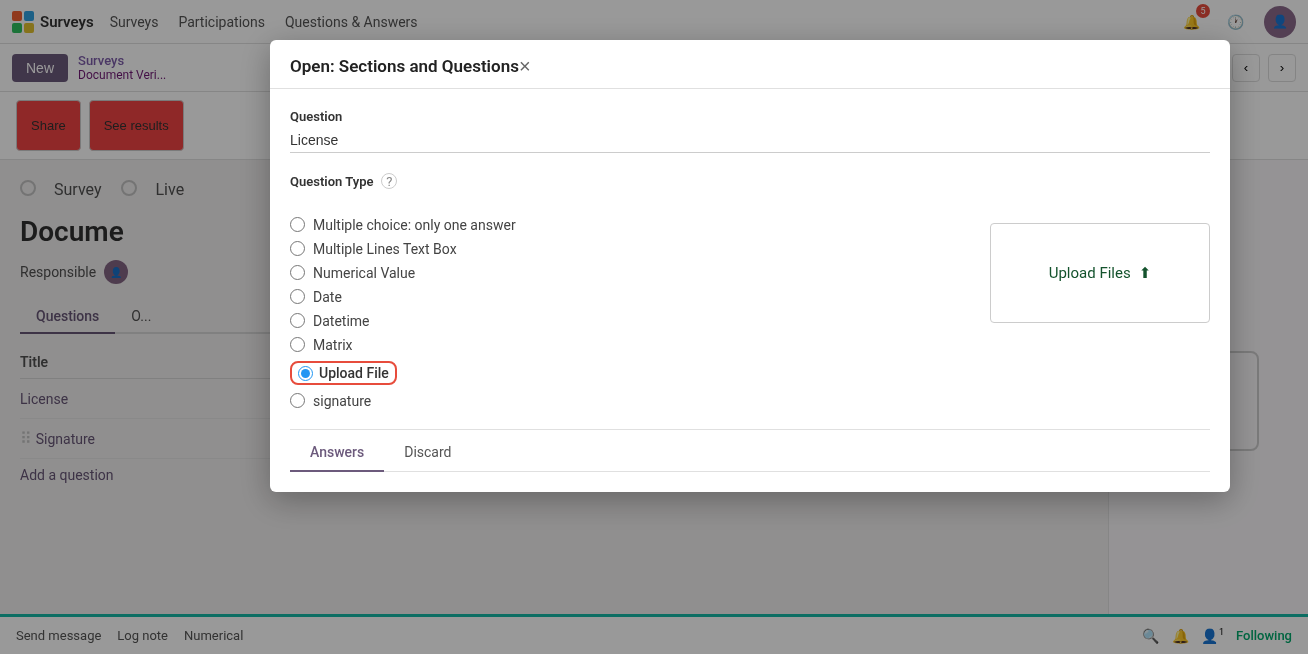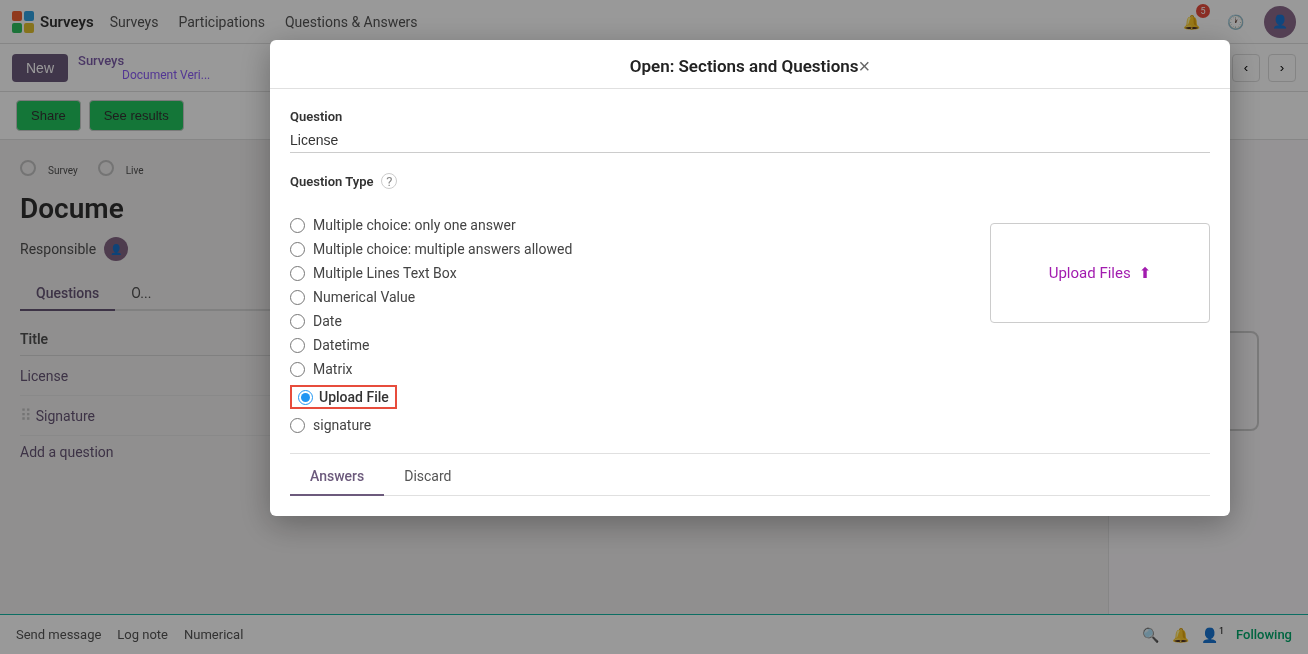--- a/index.html
+++ b/index.html
@@ -20,86 +20,86 @@
     .nav-right { margin-left: auto; display: flex; align-items: center; gap: 12px; }
     .nav-icon-btn { width: 32px; height: 32px; border-radius: 50%; display: flex; align-items: center; justify-content: center; cursor: pointer; position: relative; }
     .notification-badge { position: absolute; top: -2px; right: -2px; background: #e74c3c; color: #fff; font-size: 9px; border-radius: 50%; width: 14px; height: 14px; display: flex; align-items: center; justify-content: center; }
     .avatar { width: 32px; height: 32px; border-radius: 50%; background: #8a6a8a; display: flex; align-items: center; justify-content: center; color: #fff; font-size: 13px; }
 
     
     .second-bar { display: flex; align-items: center; background: #fff; height: 48px; padding: 0 12px; border-bottom: 1px solid #e0e0e0; gap: 10px; }
     .new-btn { background: #6c5a7c; color: #fff; border: none; padding: 6px 14px; border-radius: 4px; font-size: 14px; cursor: pointer; font-weight: 500; }
     .breadcrumb-area { display: flex; flex-direction: column; }
     .breadcrumb-top { color: #7c5ca8; font-size: 13px; font-weight: 500; cursor: pointer; }
-    .breadcrumb-bottom { color: #8b5cf6; font-size: 12px; margin-left: 44px; }
+    .breadcrumb-bottom { color: #701a75; font-size: 12px; }
     .second-bar-right { margin-left: auto; display: flex; align-items: center; gap: 8px; color: #555; font-size: 14px; }
     .pagination-info { font-size: 14px; color: #555; }
     .page-btn { width: 28px; height: 28px; border: 1px solid #ddd; background: #fff; border-radius: 4px; cursor: pointer; display: flex; align-items: center; justify-content: center; }
     .content-area { flex: 1; padding: 20px; overflow: hidden; }
 
     
     .action-bar { background: #fff; border-bottom: 1px solid #e0e0e0; padding: 8px 16px; display: flex; gap: 8px; align-items: center; }
-    .action-btn { background: #22c55e; border: 1px solid #ccc; padding: 7px 14px; border-radius: 4px; font-size: 13px; cursor: pointer; color: #333; }
+    .action-btn { background: #ef4444; border: 1px solid #ccc; padding: 17px 14px; border-radius: 4px; font-size: 13px; cursor: pointer; color: #333; }
 
     
     .survey-title { font-size: 28px; font-weight: 600; color: #333; margin-bottom: 12px; }
     .mode-row { display: flex; gap: 20px; margin-bottom: 16px; align-items: center; }
-    .mode-option { display: flex; align-items: flex-end; gap: 12px; font-size: 10px; color: #555; }
+    .mode-option { display: flex; align-items: flex-start; gap: 18px; font-size: 16px; color: #555; }
     .radio-dot { width: 16px; height: 16px; border-radius: 50%; border: 2px solid #ccc; display: inline-flex; align-items: center; justify-content: center; }
 
     
     .responsible-row { display: flex; align-items: center; gap: 8px; margin-bottom: 16px; font-size: 14px; color: #555; }
     .resp-avatar { width: 24px; height: 24px; border-radius: 50%; background: #8a6a8a; display: flex; align-items: center; justify-content: center; color: #fff; font-size: 10px; }
 
     
     .tabs-row { display: flex; border-bottom: 2px solid #e0e0e0; margin-bottom: 12px; }
     .tab { padding: 8px 16px; font-size: 14px; cursor: pointer; border-bottom: 2px solid transparent; margin-bottom: -2px; color: #555; }
     .tab.active { color: #6c5a7c; border-bottom-color: #6c5a7c; font-weight: 500; }
 
     
     .table-header { display: flex; padding: 8px 0; border-bottom: 1px solid #e0e0e0; font-weight: 600; font-size: 13px; color: #333; }
     .table-row { display: flex; padding: 8px 0; border-bottom: 1px solid #f0f0f0; align-items: center; }
     .col-title { flex: 1; font-size: 14px; color: #555; }
     .col-actions { display: flex; gap: 8px; }
     .table-link { color: #6c5a7c; font-size: 14px; cursor: pointer; }
     .add-question-link { color: #6c5a7c; font-size: 14px; cursor: pointer; margin-top: 8px; }
 
     
-    .bottom-bar { position: absolute; bottom: 0; left: 0; right: 0; height: 40px; background: #fff; border-top: 1px solid #14b8a6; display: flex; align-items: center; padding: 0 16px; gap: 24px; justify-content: space-between; }
+    .bottom-bar { position: absolute; bottom: 0; left: 0; right: 0; height: 40px; background: #fff; border-top: 3px solid #14b8a6; display: flex; align-items: center; padding: 0 16px; gap: 24px; justify-content: space-between; }
     .bottom-left { display: flex; gap: 16px; }
     .bottom-action { color: #555; font-size: 13px; cursor: pointer; }
     .bottom-right { display: flex; align-items: center; gap: 12px; }
     .following-btn { color: #00a86b; font-size: 13px; font-weight: 500; cursor: pointer; }
 
     
     .right-panel { width: 200px; background: #f8f6f8; border-left: 1px solid #e0e0e0; display: flex; align-items: center; justify-content: center; }
     .camera-placeholder { width: 100px; height: 100px; border: 2px solid #ccc; border-radius: 8px; display: flex; align-items: center; justify-content: center; color: #aaa; font-size: 40px; }
 
     
     .overlay { position: fixed; top: 0; left: 0; width: 100%; height: 100%; background: rgba(0,0,0,0.4); z-index: 100; }
 
     
     .modal { position: fixed; top: 40px; left: 50%; transform: translateX(-40%); width: 960px; max-height: 580px; background: #fff; border-radius: 6px; box-shadow: 0 8px 32px rgba(0,0,0,0.3); z-index: 200; display: flex; flex-direction: column; }
-    .modal-header { display: flex; align-items: center; justify-content: center; padding: 16px 20px 12px; border-bottom: 1px solid #e0e0e0; }
+    .modal-header { display: flex; align-items: center; justify-content: flex-start; padding: 16px 20px 12px; border-bottom: 1px solid #e0e0e0; }
     .modal-title { font-size: 17px; font-weight: 600; color: #222; }
     .modal-close { background: none; border: none; font-size: 20px; cursor: pointer; color: #666; line-height: 1; }
     .modal-body { flex: 1; overflow-y: auto; padding: 20px; }
     .modal-footer { padding: 12px 20px; border-top: 1px solid #e0e0e0; display: flex; gap: 8px; }
 
     
     .form-label { font-size: 13px; font-weight: 600; color: #333; margin-bottom: 4px; }
     .form-input { width: 100%; border: none; border-bottom: 1px solid #ccc; outline: none; font-size: 14px; padding: 4px 0; color: #333; margin-bottom: 16px; }
 
     .question-type-row { display: flex; gap: 20px; }
     .question-type-col { flex: 1; }
-    .type-option { display: flex; align-items: center; gap: 8px; padding: 4px 0; font-size: 14px; color: #444; cursor: pointer; }
+    .type-option { display: flex; align-items: flex-start; gap: 8px; padding: 4px 0; font-size: 14px; color: #444; cursor: pointer; }
     .type-option input[type="radio"] { accent-color: #6c5a7c; width: 15px; height: 15px; cursor: pointer; }
     .upload-box { border: 1px solid #ccc; border-radius: 4px; padding: 20px 40px; display: flex; flex-direction: column; align-items: center; justify-content: center; cursor: pointer; min-height: 100px; min-width: 220px; }
-    .upload-box-text { font-size: 15px; color: #a21caf; display: flex; align-items: center; gap: 8px; }
-    .upload-radio-wrapper { border: 2px solid #e74c3c; border-radius: 0; padding: 2px 6px; display: inline-flex; align-items: center; gap: 6px; }
+    .upload-box-text { font-size: 15px; color: #14532d; display: flex; align-items: center; gap: 8px; }
+    .upload-radio-wrapper { border: 2px solid #e74c3c; border-radius: 8px; padding: 2px 6px; display: inline-flex; align-items: center; gap: 6px; }
 
     
     .modal-tabs { display: flex; border-bottom: 1px solid #e0e0e0; margin-bottom: 0; }
     .modal-tab { padding: 10px 20px; font-size: 14px; cursor: pointer; border-bottom: 2px solid transparent; margin-bottom: -1px; color: #555; }
     .modal-tab.active { color: #6c5a7c; border-bottom-color: #6c5a7c; font-weight: 500; }
 
     .save-btn { background: #6c5a7c; color: #fff; border: none; padding: 7px 18px; border-radius: 4px; font-size: 14px; cursor: pointer; font-weight: 500; }
     .discard-btn { background: #fff; color: #333; border: 1px solid #ccc; padding: 7px 18px; border-radius: 4px; font-size: 14px; cursor: pointer; }
 
     
@@ -250,24 +250,20 @@
       <span style="color: #888; font-size: 13px; cursor: pointer; border: 1px solid #ccc; border-radius: 50%; width: 16px; height: 16px; display: inline-flex; align-items: center; justify-content: center;">?</span>
     </div>
 
     <div class="question-type-row">
       <div class="question-type-col">
         <div class="type-option">
           <input type="radio" name="qtype" id="opt_mc1" style="">
           <label for="opt_mc1">Multiple choice: only one answer</label>
         </div>
         <div class="type-option">
-          <input type="radio" name="qtype" id="opt_mc2" style="">
-          <label for="opt_mc2">Multiple choice: multiple answers allowed</label>
-        </div>
-        <div class="type-option">
           <input type="radio" name="qtype" id="opt_mltb" style="">
           <label for="opt_mltb">Multiple Lines Text Box</label>
         </div>
         <div class="type-option">
           <input type="radio" name="qtype" id="opt_nv" style="">
           <label for="opt_nv">Numerical Value</label>
         </div>
         <div class="type-option">
           <input type="radio" name="qtype" id="opt_date" style="">
           <label for="opt_date">Date</label>

